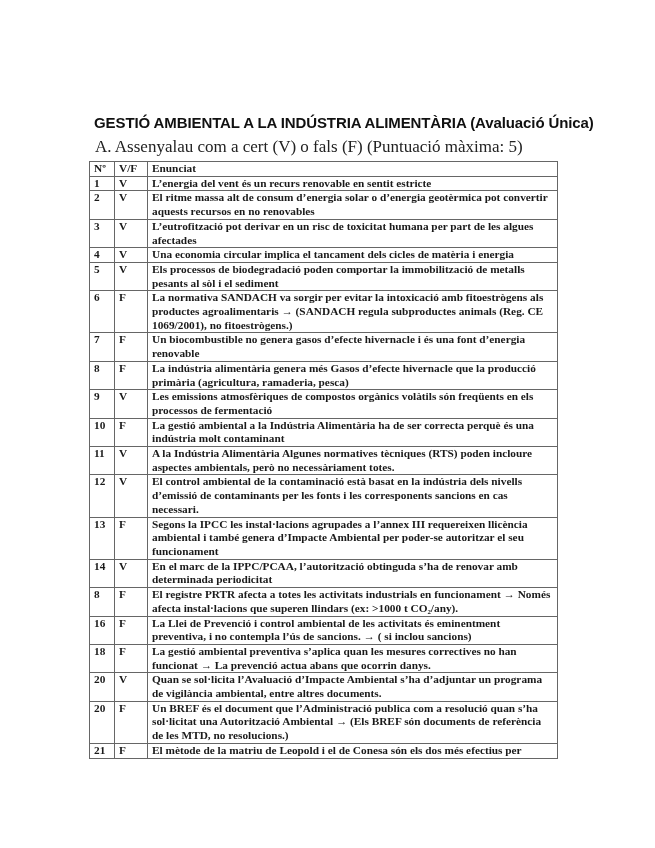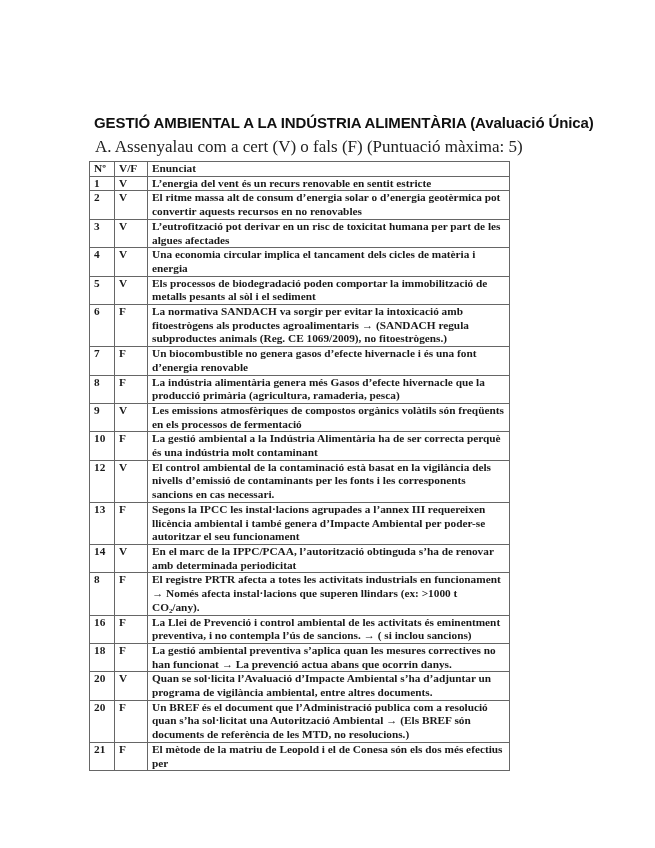--- a/index.html
+++ b/index.html
@@ -9,21 +9,21 @@
     position: absolute; left: 94px; top: 102px;
     font-family: "Liberation Sans", sans-serif; font-weight: bold;
     font-size: 15px; color: #111; white-space: nowrap; letter-spacing: -0.1px;
   }
   .subtitle {
     position: absolute; left: 95px; top: 125px;
     font-family: "Liberation Serif", serif; font-size: 17px; color: #222;
     white-space: nowrap;
   }
   table.q {
-    position: absolute; left: 89px; top: 149px; width: 421px;
+    position: absolute; left: 89px; top: 149px; width: 469px;
     border-collapse: collapse;
     font-family: "Liberation Serif", serif; font-size: 11.3px; color: #1a1a1a;
   }
   table.q td, table.q th {
     border: 1px solid #666; padding: 0 4px; vertical-align: top;
     line-height: 13.7px; text-align: left; font-weight: normal;
   }
   table.q th { font-weight: bold; }
   table.q td.n { width: 16px; font-weight: bold; }
   table.q td.vf { width: 24px; font-weight: bold; }
@@ -67,21 +67,21 @@
           <td class="txt">Una economia circular implica el tancament dels cicles de matèria i energia</td>
         </tr>
         <tr>
           <td class="n">5</td>
           <td class="vf">V</td>
           <td class="txt">Els processos de biodegradació poden comportar la immobilització de metalls pesants al sòl i el sediment</td>
         </tr>
         <tr>
           <td class="n">6</td>
           <td class="vf">F</td>
-          <td class="txt">La normativa SANDACH va sorgir per evitar la intoxicació amb fitoestrògens als productes agroalimentaris → (SANDACH regula subproductes animals (Reg. CE 1069/2009), no fitoestrògens.)</td>
+          <td class="txt">La normativa SANDACH va sorgir per evitar la intoxicació amb fitoestrògens als productes agroalimentaris → (SANDACH regula subproductes animals (Reg. CE 1069/2001), no fitoestrògens.)</td>
         </tr>
         <tr>
           <td class="n">7</td>
           <td class="vf">F</td>
           <td class="txt">Un biocombustible no genera gasos d’efecte hivernacle i és una font d’energia renovable</td>
         </tr>
         <tr>
           <td class="n">8</td>
           <td class="vf">F</td>
           <td class="txt">La indústria alimentària genera més Gasos d’efecte hivernacle que la producció primària (agricultura, ramaderia, pesca)</td>
@@ -90,23 +90,28 @@
           <td class="n">9</td>
           <td class="vf">V</td>
           <td class="txt">Les emissions atmosfèriques de compostos orgànics volàtils són freqüents en els processos de fermentació</td>
         </tr>
         <tr>
           <td class="n">10</td>
           <td class="vf">F</td>
           <td class="txt">La gestió ambiental a la Indústria Alimentària ha de ser correcta perquè és una indústria molt contaminant</td>
         </tr>
         <tr>
+          <td class="n">11</td>
+          <td class="vf">V</td>
+          <td class="txt">A la Indústria Alimentària Algunes normatives tècniques (RTS) poden incloure aspectes ambientals, però no necessàriament totes.</td>
+        </tr>
+        <tr>
           <td class="n">12</td>
           <td class="vf">V</td>
-          <td class="txt">El control ambiental de la contaminació està basat en la vigilància dels nivells d’emissió de contaminants per les fonts i les corresponents sancions en cas necessari.</td>
+          <td class="txt">El control ambiental de la contaminació està basat en la indústria dels nivells d’emissió de contaminants per les fonts i les corresponents sancions en cas necessari.</td>
         </tr>
         <tr>
           <td class="n">13</td>
           <td class="vf">F</td>
           <td class="txt">Segons la IPCC les instal·lacions agrupades a l’annex III requereixen llicència ambiental i també genera d’Impacte Ambiental per poder-se autoritzar el seu funcionament</td>
         </tr>
         <tr>
           <td class="n">14</td>
           <td class="vf">V</td>
           <td class="txt">En el marc de la IPPC/PCAA, l’autorització obtinguda s’ha de renovar amb determinada periodicitat</td>

